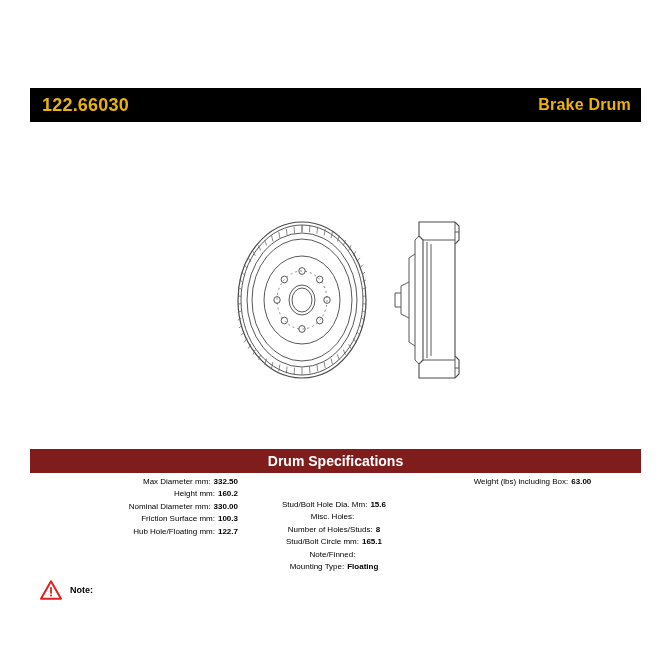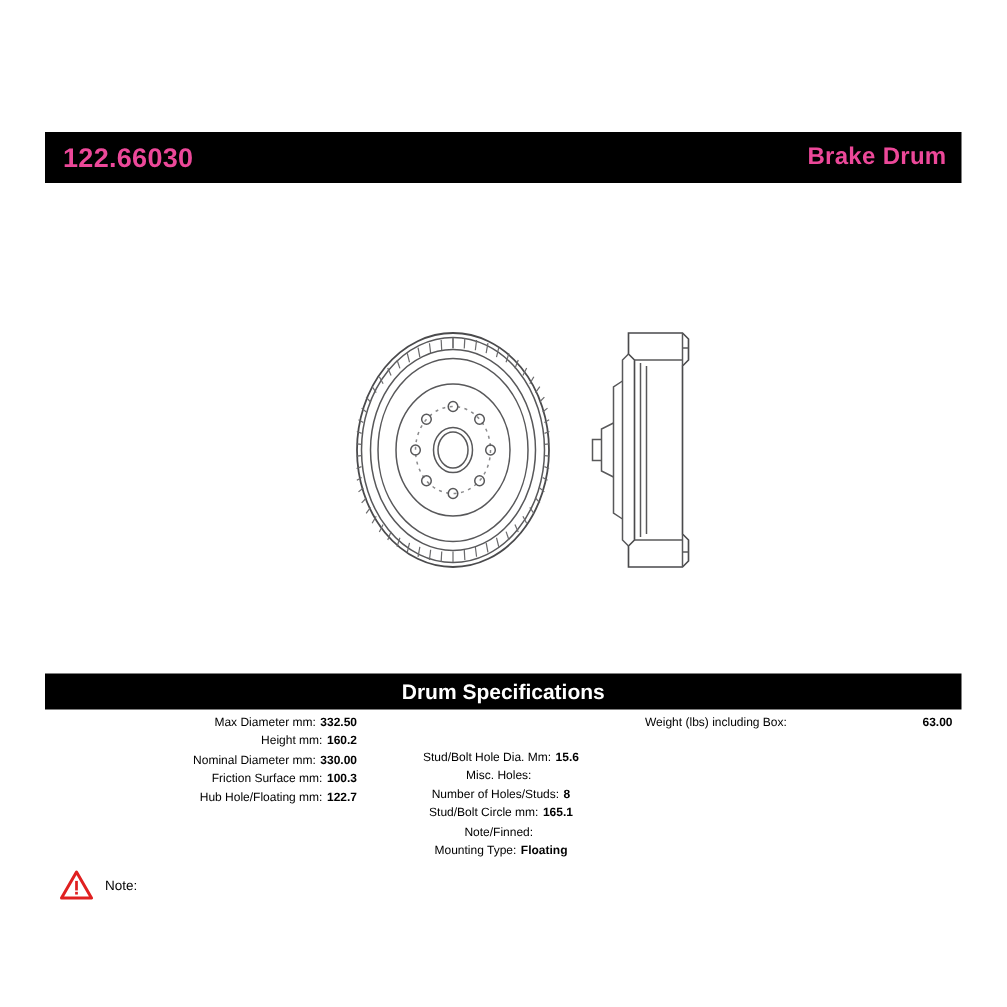--- a/index.html
+++ b/index.html
@@ -17,21 +17,21 @@
   }
 
   
   .header-bar {
     position: absolute;
     left: 30px;
     top: 88px;
     width: 611px;
     height: 34px;
     background: #000000;
-    color: #ec4899;
+    color: #eab308;
     display: flex;
     align-items: center;
     justify-content: space-between;
     box-sizing: border-box;
     padding: 0 10px 0 12px;
   }
   .part-number {
     font-size: 18px;
     font-weight: bold;
     letter-spacing: 0.2px;
@@ -54,21 +54,21 @@
     display: block;
   }
 
   
   .specs-bar {
     position: absolute;
     left: 30px;
     top: 449px;
     width: 611px;
     height: 24px;
-    background: #000000;
+    background: #7f1d1d;
     color: #ffffff;
     display: flex;
     align-items: center;
     justify-content: center;
   }
   .specs-bar .specs-title {
     font-size: 14px;
     font-weight: bold;
   }
 
@@ -88,38 +88,38 @@
   .spec-col.col2 { width: 192px; margin-top: 23px; }
   .spec-col.col3 { width: 211px; }
 
   .spec-row {
     display: flex;
     justify-content: flex-end;
     line-height: 1.55;
     white-space: nowrap;
   }
   .spec-col.col2 .spec-row { justify-content: center; }
-  .spec-col.col3 .spec-row { justify-content: space-between; padding-right: 6px; }
+  .spec-col.col3 .spec-row { justify-content: center; padding-right: 6px; }
 
   .spec-label { font-weight: normal; }
   .spec-value { font-weight: bold; padding-left: 3px; }
 
   
   .note-row {
     position: absolute;
     left: 40px;
     top: 580px;
     display: flex;
     align-items: center;
     gap: 8px;
   }
   .warn-icon { width: 22px; height: 20px; display: block; }
   .note-label {
     font-size: 9px;
-    font-weight: normal;
+    font-weight: bold;
   }
 </style>
 </head>
 <body>
 
 <div class="header-bar">
   <span class="part-number">122.66030</span>
   <span class="product-title">Brake Drum</span>
 </div>
 

